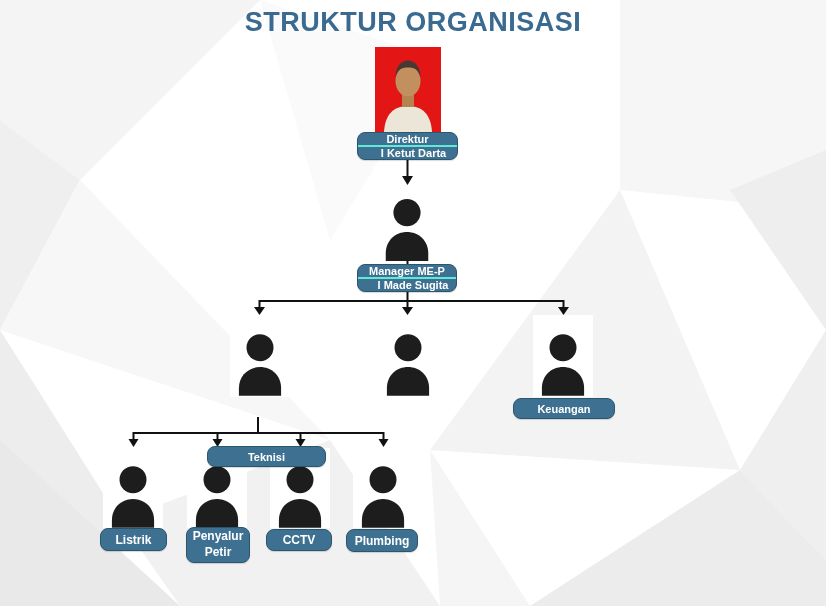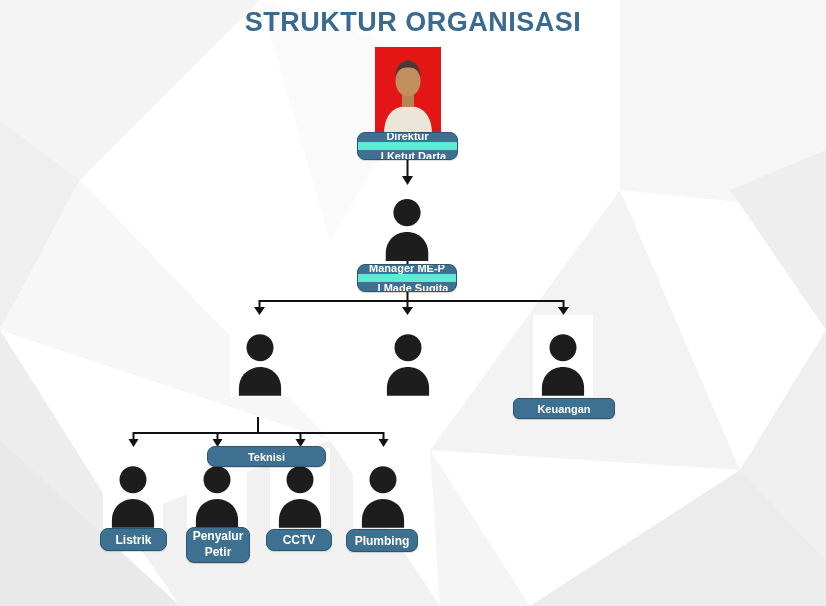--- a/index.html
+++ b/index.html
@@ -32,21 +32,21 @@
     position:absolute; z-index:3; box-sizing:border-box;
     background:#3e7191; border:1px solid #2b566f; border-radius:8px;
     color:#ffffff; font-size:11px; font-weight:bold;
     display:flex; align-items:center; justify-content:center; text-align:center;
     box-shadow:0 1px 1px rgba(0,0,0,0.15);
   }
   .node-label.two-row { flex-direction:column; padding:0; overflow:hidden; }
   .node-label.two-row .row {
     width:100%; flex:1; display:flex; align-items:center; justify-content:center;
   }
-  .node-label.two-row .row + .row { border-top:8px solid #5eead4;padding-left:12px; }
+  .node-label.two-row .row + .row { border-top:2px solid #5eead4;padding-left:12px; }
   .node-label.small { font-size:12px; }
   .node-label .stack { line-height:1.3; }
 
   .footer { position:absolute; left:0; top:563px; width:100%; height:40px; z-index:3; }
 </style>
 </head>
 <body>
 
 <div class="canvas">
 
@@ -129,21 +129,21 @@
     </svg>
   </div>
   <div class="icon-box" style="left:533px; top:315px; width:60px; height:82px;">
     <svg width="54" height="70" viewBox="0 0 64 80" fill="#1d1d1d">
       <circle cx="32" cy="23" r="16"></circle>
         <path d="M7 80 v-9 c0-15 11.5-25 25-25 s25 10 25 25 v9 z"></path>
     </svg>
   </div>
 
   <div class="node-label" style="left:207px; top:398px; width:119px; height:21px;margin-top:48px;">Teknisi</div>
-  <div class="node-label" style="left:513px; top:398px; width:102px; height:21px;border-radius:6px;">Keuangan</div>
+  <div class="node-label" style="left:513px; top:398px; width:102px; height:21px;">Keuangan</div>
 
   <div class="icon-box" style="left:103px; top:448px; width:60px; height:80px;">
     <svg width="54" height="68" viewBox="0 0 64 80" fill="#1d1d1d">
       <circle cx="32" cy="23" r="16"></circle>
         <path d="M7 80 v-9 c0-15 11.5-25 25-25 s25 10 25 25 v9 z"></path>
     </svg>
   </div>
   <div class="icon-box" style="left:187px; top:448px; width:60px; height:80px;">
     <svg width="54" height="68" viewBox="0 0 64 80" fill="#1d1d1d">
       <circle cx="32" cy="23" r="16"></circle>

